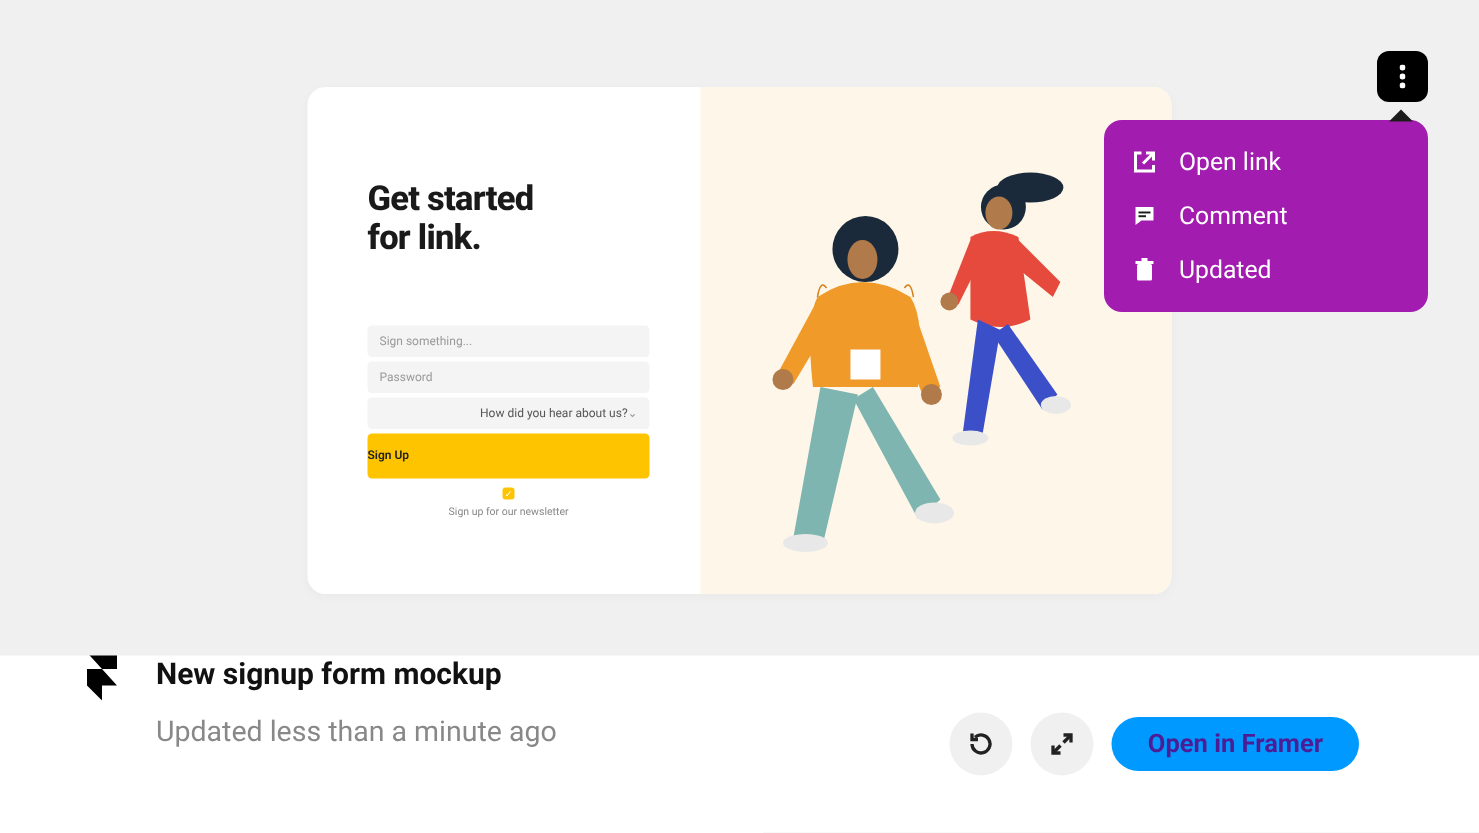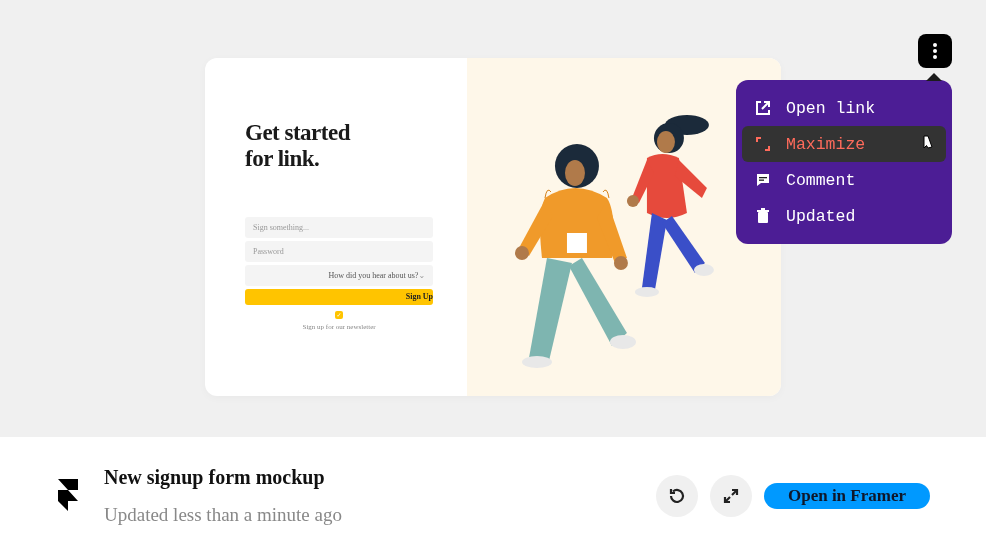--- a/index.html
+++ b/index.html
@@ -21,21 +21,20 @@
     position: relative;
   }
   .mockup {
     width: 576px;
     height: 338px;
     background: #fff;
     border-radius: 12px;
     display: flex;
     overflow: hidden;
     box-shadow: 0 2px 8px rgba(0,0,0,0.03);
-    font-family: Liberation Serif, serif;
   }
   .mockup-left {
     width: 45.5%;
     padding: 62px 34px 20px 40px;
     display: flex;
     flex-direction: column;
   }
   .mockup-title {
     font-size: 23px;
     font-weight: 800;
@@ -59,27 +58,27 @@
     justify-content: flex-end;
     color: #555;
   }
   .form-select .chev {
     color: #999;
     font-size: 8px;
   }
   .signup-btn {
     background: #ffc400;
     border-radius: 3px;
-    height: 16px;
+    height: 30px;
     font-size: 8px;
     font-weight: 600;
     color: #222;
     display: flex;
     align-items: center;
-    justify-content: flex-end;
+    justify-content: flex-start;
     margin-bottom: 6px;
   }
   .newsletter-row {
     display: flex;
     align-items: center;
     gap: 4px;
     font-size: 7px;
     color: #888;
     flex-direction: column;
   }
@@ -119,24 +118,23 @@
     top: 0;
     right: 0;
     cursor: pointer;
   }
   .kebab svg { display: block; }
   .menu {
     position: absolute;
     top: 46px;
     right: 0;
     width: 216px;
-    background: #4c1d95;
+    background: #a21caf;
     border-radius: 12px;
     padding: 10px 6px;
-    font-family: Liberation Mono, monospace;
   }
   .menu::before {
     content: "";
     position: absolute;
     top: -7px;
     right: 10px;
     width: 0; height: 0;
     border-left: 8px solid transparent;
     border-right: 8px solid transparent;
     border-bottom: 8px solid #1c1c1c;
@@ -167,23 +165,21 @@
     right: 10px;
     top: 8px;
     width: 18px;
     height: 22px;
     pointer-events: none;
   }
   
   .footer {
     height: 118px;
     display: flex;
-    align-items: center;
-    padding: 0 56px 0 52px;
-    font-family: Liberation Serif, serif;
+    padding: 0 80px 0 52px;
   }
   .footer-logo {
     width: 32px;
     height: 32px;
     margin-right: 20px;
     margin-top: -2px;
   }
   .footer-text { flex: 1; }
   .footer-title {
     font-size: 20px;
@@ -205,24 +201,24 @@
     height: 42px;
     border-radius: 50%;
     background: #f0f0f0;
     display: flex;
     align-items: center;
     justify-content: center;
     cursor: pointer;
     color: #222;
   }
   .primary-btn {
-    height: 26px;
+    height: 36px;
     border-radius: 21px;
     background: #0099ff;
-    color: #0f172a;
+    color: #4c1d95;
     font-weight: 700;
     font-size: 17px;
     padding: 0 24px;
     display: flex;
     align-items: center;
     cursor: pointer;
   }
 </style>
 </head>
 <body>
@@ -302,32 +298,20 @@
       <div class="menu-item">
         <span class="mi-icon">
           <svg width="16" height="16" viewBox="0 0 16 16" fill="none" stroke="currentColor" stroke-width="2">
               <path d="M6 2H2v12h12v-4"></path>
               <path d="M9 2h5v5"></path>
               <path d="M14 2L7 9"></path>
             </svg>
         </span>
         <span>Open link</span>
       </div>
-      <div class="menu-item hover">
-        <span class="mi-icon">
-          <svg width="16" height="16" viewBox="0 0 16 16" fill="none" stroke="currentColor" stroke-width="2">
-              <path d="M2 6V2h4"></path>
-              <path d="M14 10v4h-4"></path>
-            </svg>
-        </span>
-        <span>Maximize</span>
-        <svg class="cursor" viewBox="0 0 18 22">
-          <path d="M6 2 L6 14 L8.5 11.5 L10 14 L14 13 L10 2 Z" fill="#fff" stroke="#000" stroke-width="1"></path>
-        </svg>
-      </div>
       <div class="menu-item">
         <span class="mi-icon">
           <svg width="16" height="16" viewBox="0 0 16 16" fill="currentColor">
               <path d="M2 2h12v9H6l-4 3V2z"></path>
               <rect x="4" y="5" width="8" height="1.3" fill="#1c1c1c"></rect>
               <rect x="4" y="7.5" width="5" height="1.3" fill="#1c1c1c"></rect>
             </svg>
         </span>
         <span>Comment</span>
       </div>

